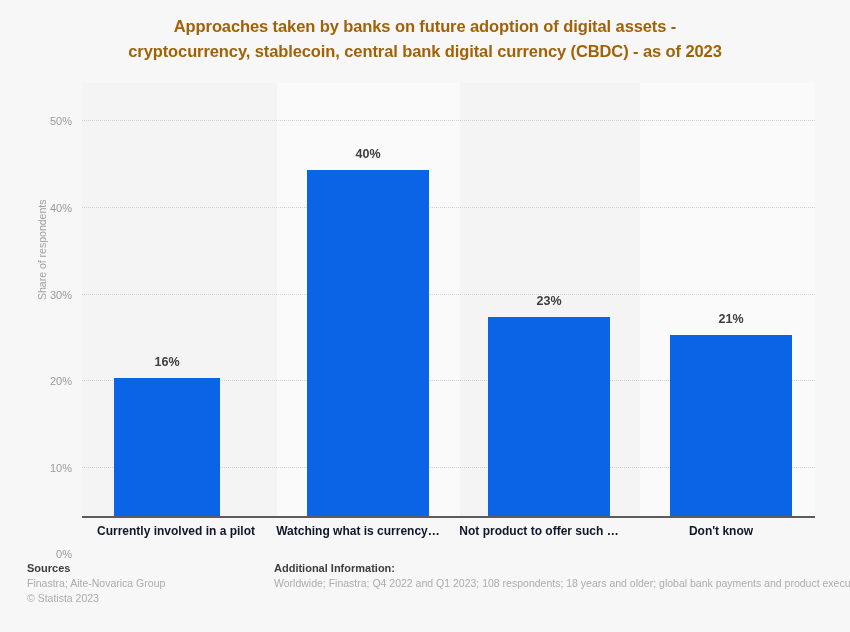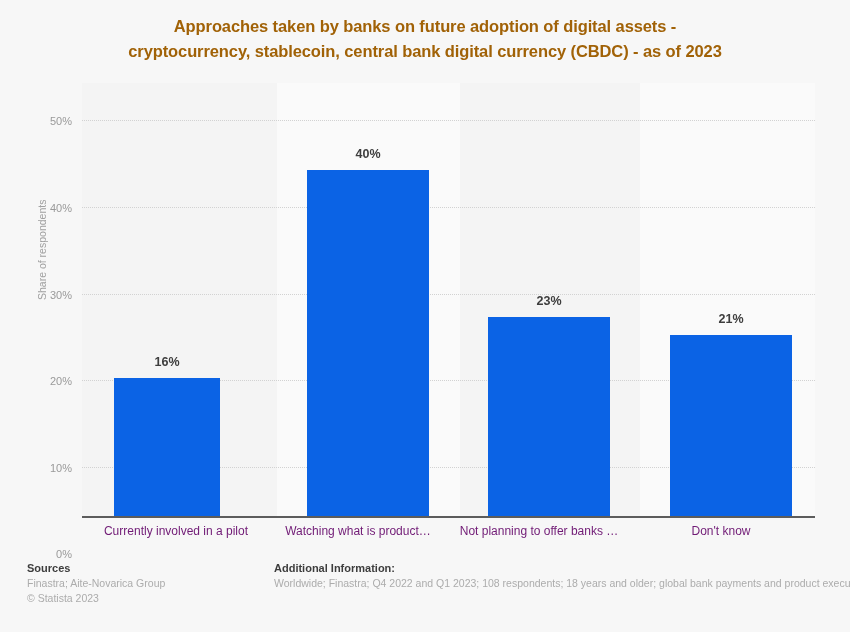--- a/index.html
+++ b/index.html
@@ -122,24 +122,25 @@
     font-size: 12.5px;
     font-weight: bold;
     color: #3d3d3d;
   }
 
   
   .x-label {
     position: absolute;
     top: 524px;
     font-size: 12px;
-    color: #701a75;
+    color: #0f172a;
     text-align: center;
     white-space: nowrap;
     overflow: hidden;
+    font-weight: bold;
   }
 
   
   .footer {
     position: absolute;
     left: 0;
     top: 556px;
     width: 850px;
     height: 76px;
   }
@@ -230,22 +231,22 @@
       <div class="bar" style="left:588px; width:122px; height:182.3px;">
         <span class="bar-value">21%</span>
       </div>
     </div>
 
   </div>
 
   <div class="axis-baseline"></div>
 
   <div class="x-label" style="left:66px;  width:220px;">Currently involved in a pilot</div>
-  <div class="x-label" style="left:248px; width:220px;">Watching what is product…</div>
-  <div class="x-label" style="left:429px; width:220px;">Not planning to offer banks …</div>
+  <div class="x-label" style="left:248px; width:220px;">Watching what is currency…</div>
+  <div class="x-label" style="left:429px; width:220px;">Not product to offer such …</div>
   <div class="x-label" style="left:611px; width:220px;">Don't know</div>
 
   <div class="footer">
     <div class="footer-sources">
       <div class="footer-heading">Sources</div>
       <div class="footer-text">Finastra; Aite-Novarica Group</div>
       <div class="footer-copyright">© Statista 2023</div>
     </div>
     <div class="footer-additional">
       <div class="footer-heading">Additional Information:</div>

